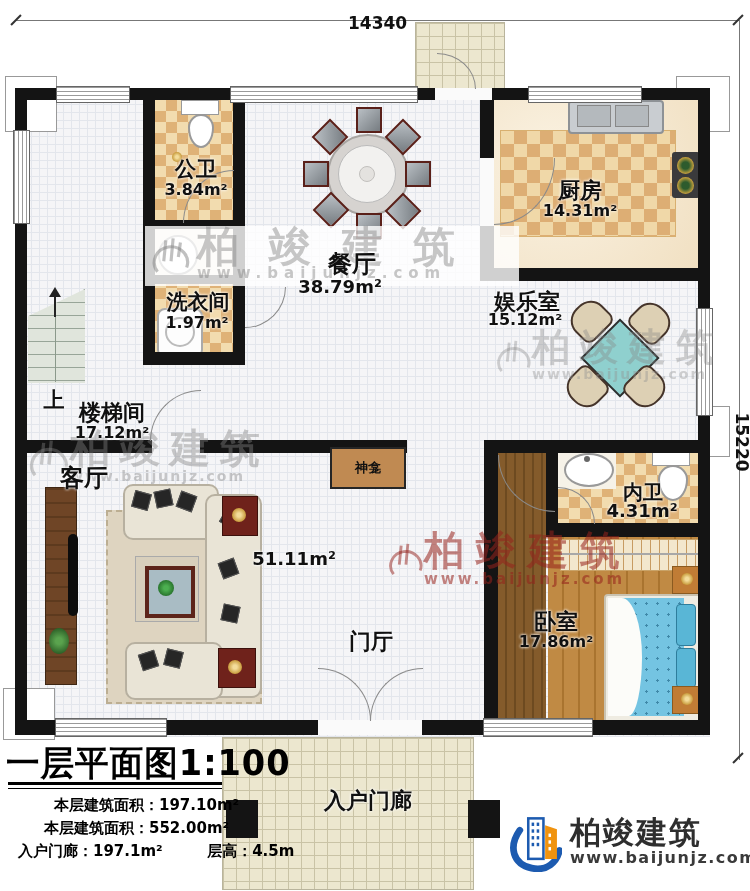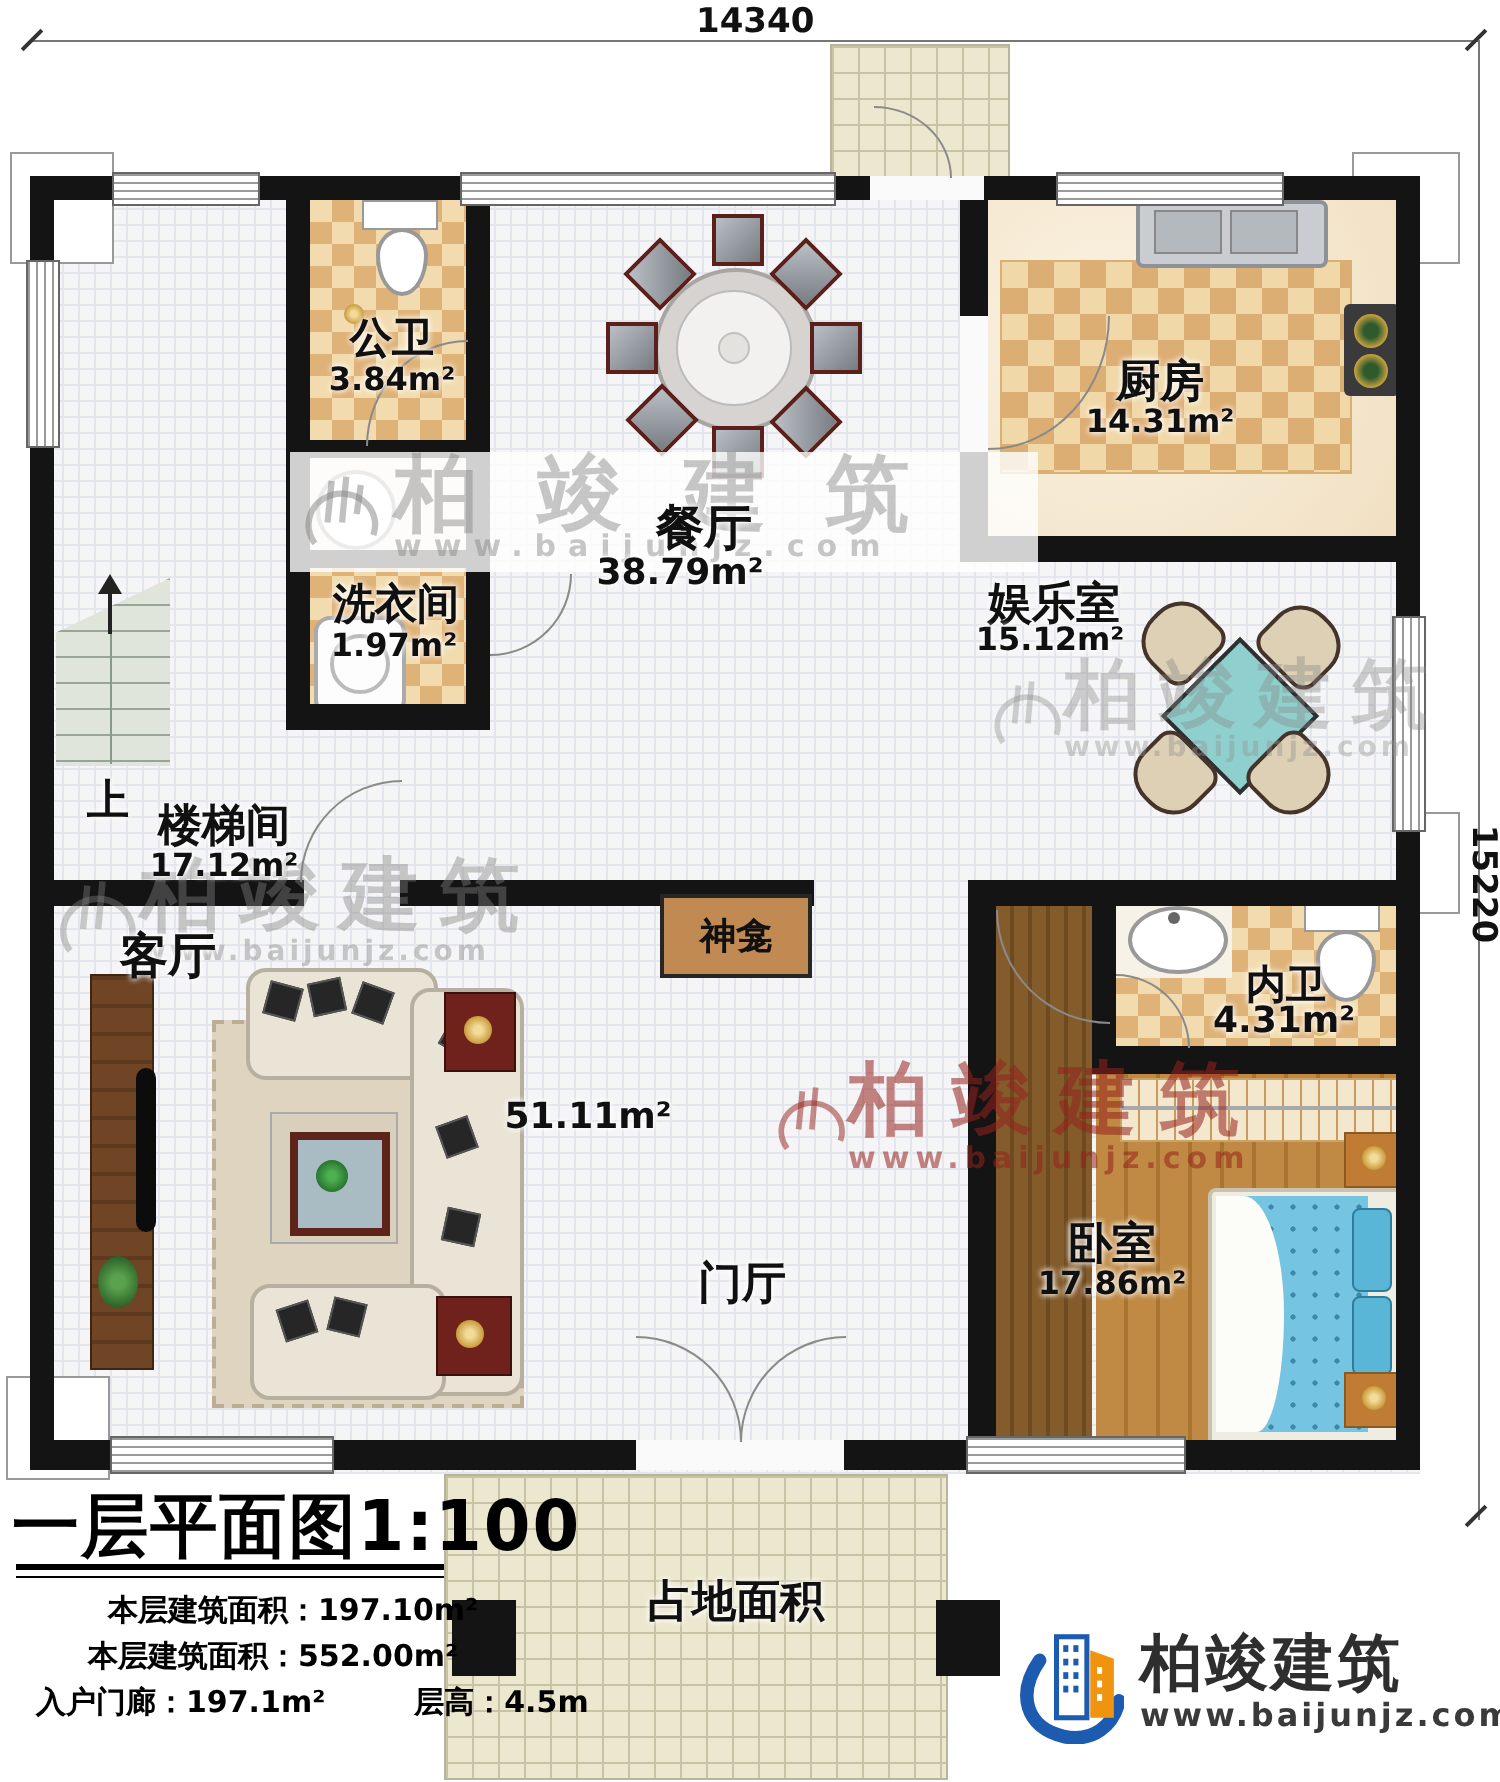--- a/index.html
+++ b/index.html
@@ -204,21 +204,21 @@
     <div class="abs redtab" style="left:218px;top:648px;width:36px;height:38px;"></div>
     <div class="abs gold" style="left:228px;top:660px;width:14px;height:14px;"></div>
     <div class="abs furn" style="left:135px;top:556px;width:62px;height:64px;background:#d8cfbc;border:1px solid #aaa;"></div>
     <div class="abs furn" style="left:145px;top:566px;width:42px;height:44px;background:#a9bcc4;border:4px solid #5d241a;"></div>
     <div class="abs furn" style="left:158px;top:580px;width:16px;height:16px;border-radius:50%;background:radial-gradient(circle,#4caf50 20%,#1b5e20 90%);"></div>
     <div class="abs furn" style="left:45px;top:487px;width:30px;height:196px;background:repeating-linear-gradient(0deg,#6f4526 0 12px,#5d3a1e 12px 14px);border:1px solid #3e2613;"></div>
     <div class="abs furn" style="left:68px;top:534px;width:10px;height:82px;background:#0c0c0c;border-radius:5px;"></div>
     <div class="abs furn" style="left:49px;top:628px;width:20px;height:26px;border-radius:50%;background:radial-gradient(circle,#5aa34e 20%,#23521f 90%);"></div>
 
     <div class="abs furn" style="left:330px;top:447px;width:72px;height:38px;background:#c08a52;border:2px solid #262626;z-index:4;display:flex;align-items:center;justify-content:center;">
-      <span style="font-size:18px;font-weight:bold;color:#111;">神龛</span>
+      <span style="font-size:13px;font-weight:bold;color:#111;">神龛</span>
     </div>
 
     <div class="abs furn" style="left:604px;top:594px;width:96px;height:126px;background:#efece2;border:2px solid #c9c2b0;border-radius:4px;"></div>
     <div class="abs furn" style="left:608px;top:598px;width:76px;height:118px;background:#74c4e2;background-image:radial-gradient(#3f88a8 1.2px,transparent 1.4px);background-size:11px 11px;"></div>
     <div class="abs furn" style="left:608px;top:598px;width:34px;height:118px;background:#fcfcf9;border-radius:0 60% 40% 0/0 50% 50% 0;"></div>
     <div class="abs furn" style="left:676px;top:604px;width:18px;height:40px;background:#59b6d6;border:1px solid #2e7d9c;border-radius:4px;"></div>
     <div class="abs furn" style="left:676px;top:648px;width:18px;height:38px;background:#59b6d6;border:1px solid #2e7d9c;border-radius:4px;"></div>
     <div class="abs furn" style="left:672px;top:566px;width:28px;height:26px;background:#c07c35;border:1px solid #8a5a20;"></div>
     <div class="abs gold" style="left:681px;top:573px;width:12px;height:12px;"></div>
     <div class="abs furn" style="left:672px;top:686px;width:28px;height:26px;background:#c07c35;border:1px solid #8a5a20;"></div>
@@ -291,28 +291,28 @@
     <div class="abs rlabel" style="left:112px;top:398px;">楼梯间</div>
     <div class="abs rarea" style="left:112px;top:423px;">17.12m²</div>
     <div class="abs rlabel" style="left:54px;top:386px;font-size:21px;">上</div>
     <div class="abs rlabel" style="left:84px;top:462px;font-size:24px;">客厅</div>
     <div class="abs rarea" style="left:294px;top:548px;font-size:18px;">51.11m²</div>
     <div class="abs rlabel" style="left:643px;top:479px;font-size:20px;">内卫</div>
     <div class="abs rarea" style="left:642px;top:500px;font-size:18px;">4.31m²</div>
     <div class="abs rlabel" style="left:556px;top:607px;">卧室</div>
     <div class="abs rarea" style="left:556px;top:632px;">17.86m²</div>
     <div class="abs rlabel" style="left:371px;top:627px;">门厅</div>
-    <div class="abs rlabel" style="left:368px;top:786px;">占地面积</div>
+    <div class="abs rlabel" style="left:368px;top:786px;">入户门廊</div>
   </div>
 
   <div>
     <div class="abs dimline" style="left:15px;top:20px;width:724px;border-top:1px solid #777;"></div>
     <div class="abs tick" style="left:9px;top:19px;"></div>
     <div class="abs tick" style="left:731px;top:19px;"></div>
-    <div class="abs dimtext" style="left:348px;top:1px;">14340</div>
+    <div class="abs dimtext" style="left:348px;top:13px;">14340</div>
     <div class="abs dimline" style="left:739px;top:20px;height:740px;border-left:1px solid #777;"></div>
     <div class="abs tick" style="left:731px;top:757px;"></div>
     <div class="abs dimtext" style="left:712px;top:432px;transform:rotate(90deg);">15220</div>
   </div>
 
   <div>
     <div class="abs tb" id="title" style="left:6px;top:740px;">一层平面图1:100</div>
     <div class="abs tb" id="rule" style="left:8px;top:782px;width:214px;"></div>
     <div class="abs tb stat" style="left:54px;top:796px;">
       <span>本层建筑面积：</span><span>197.10m²</span>

